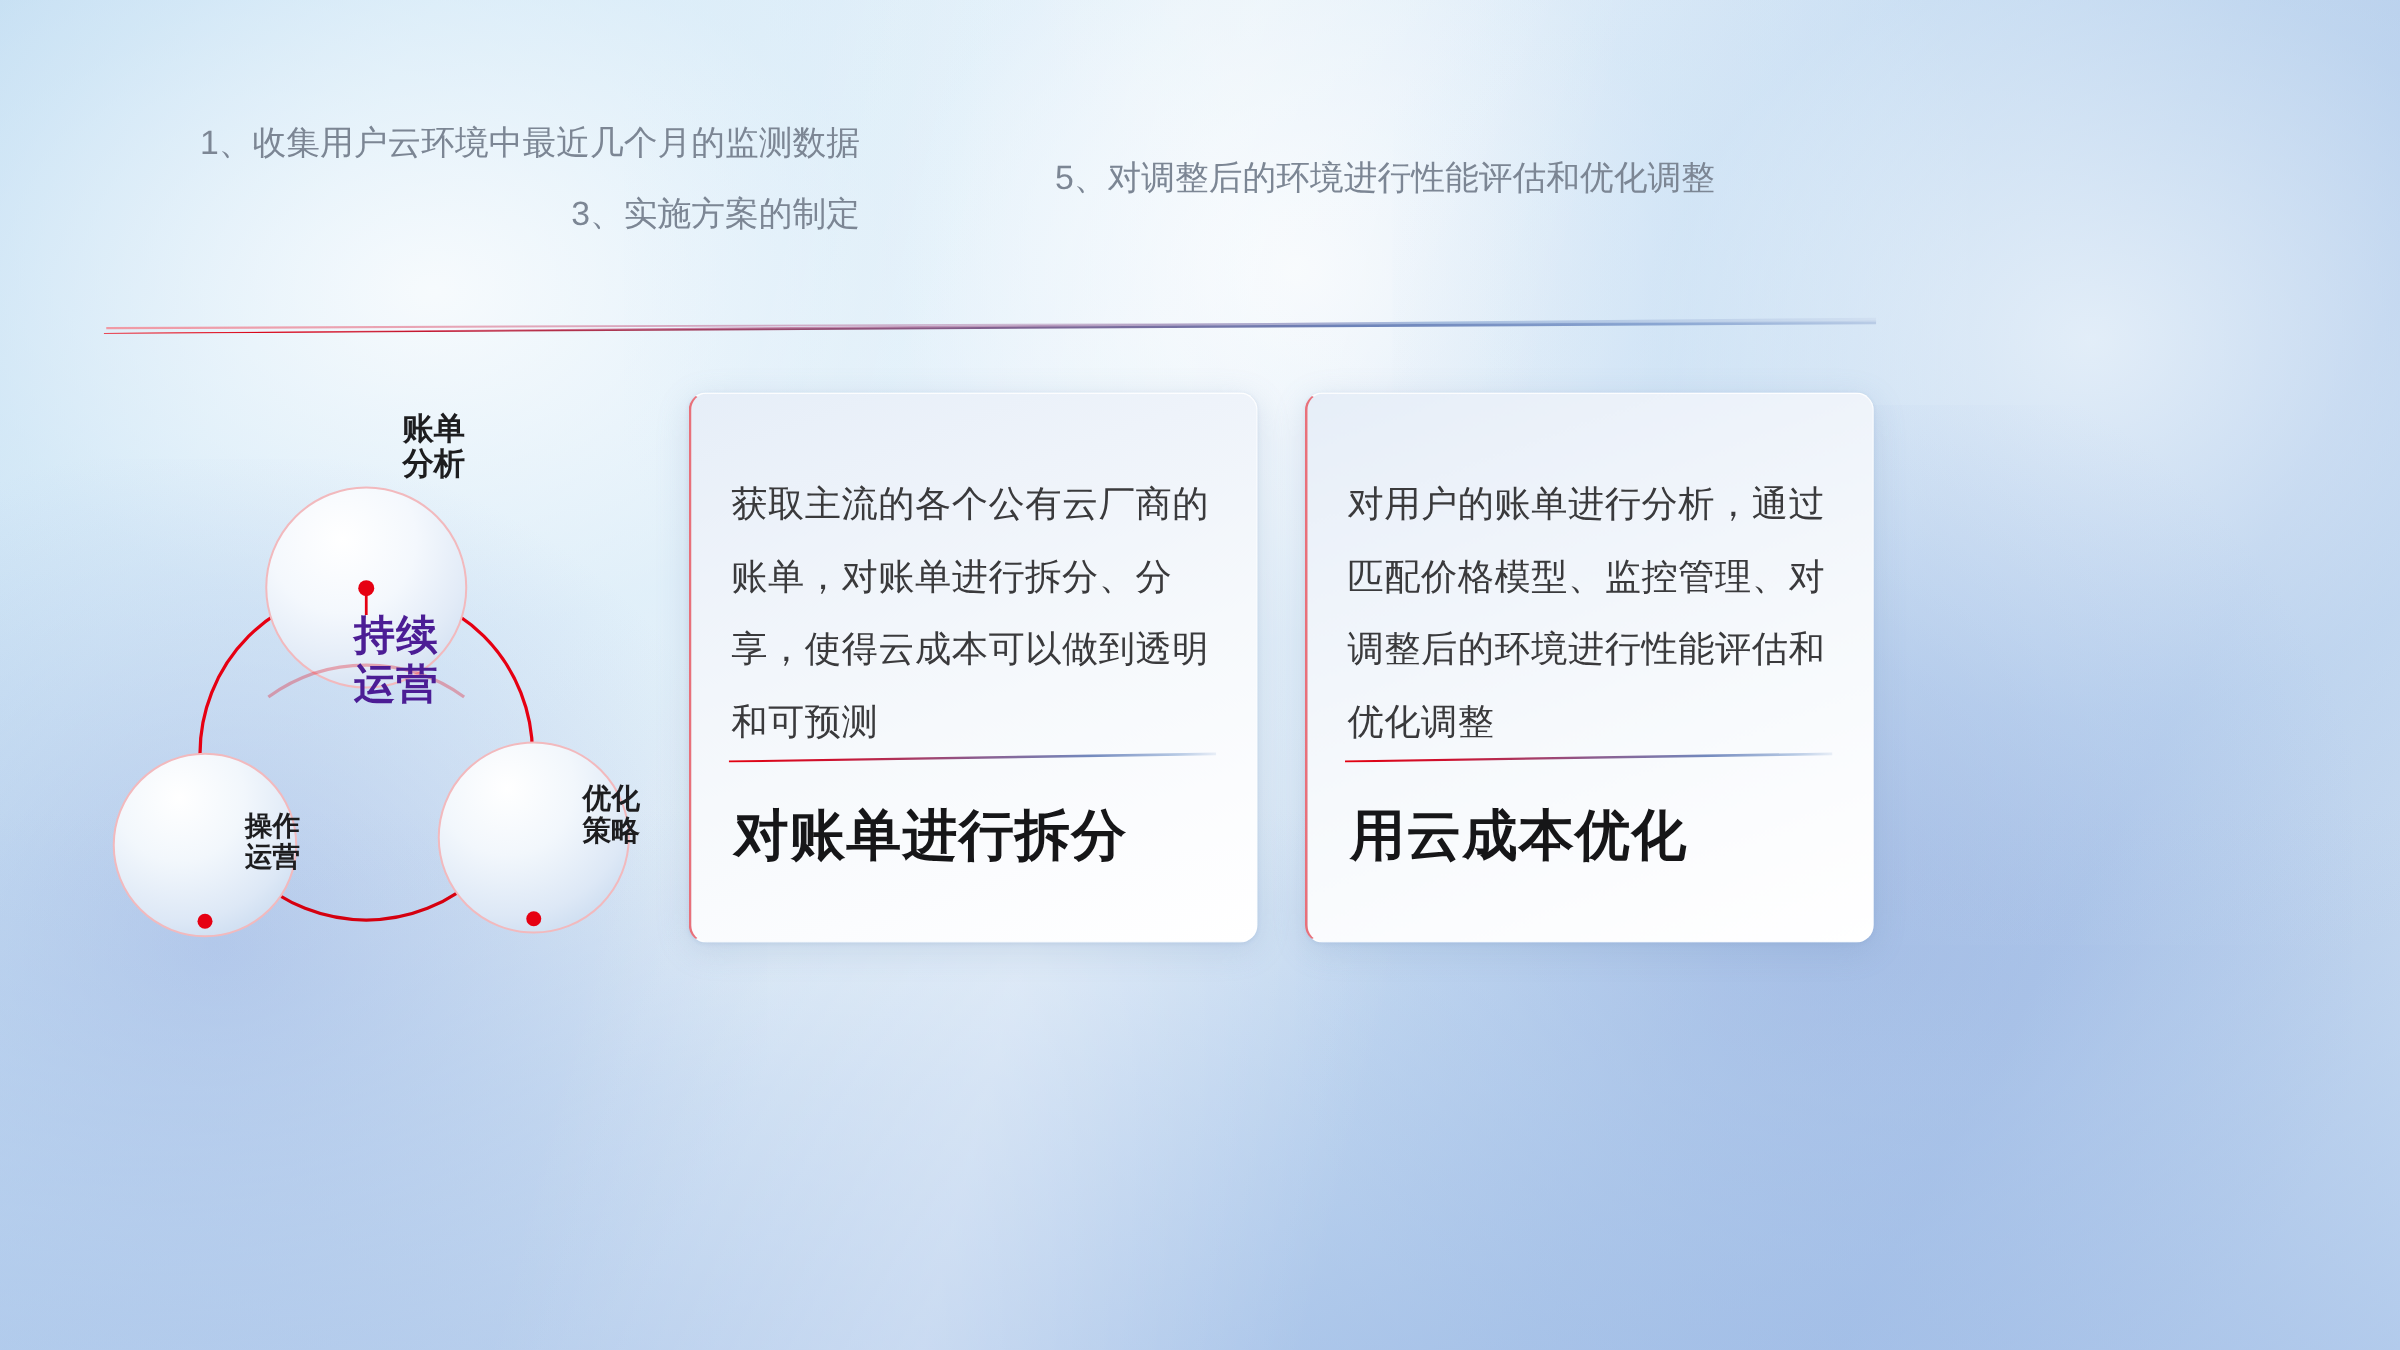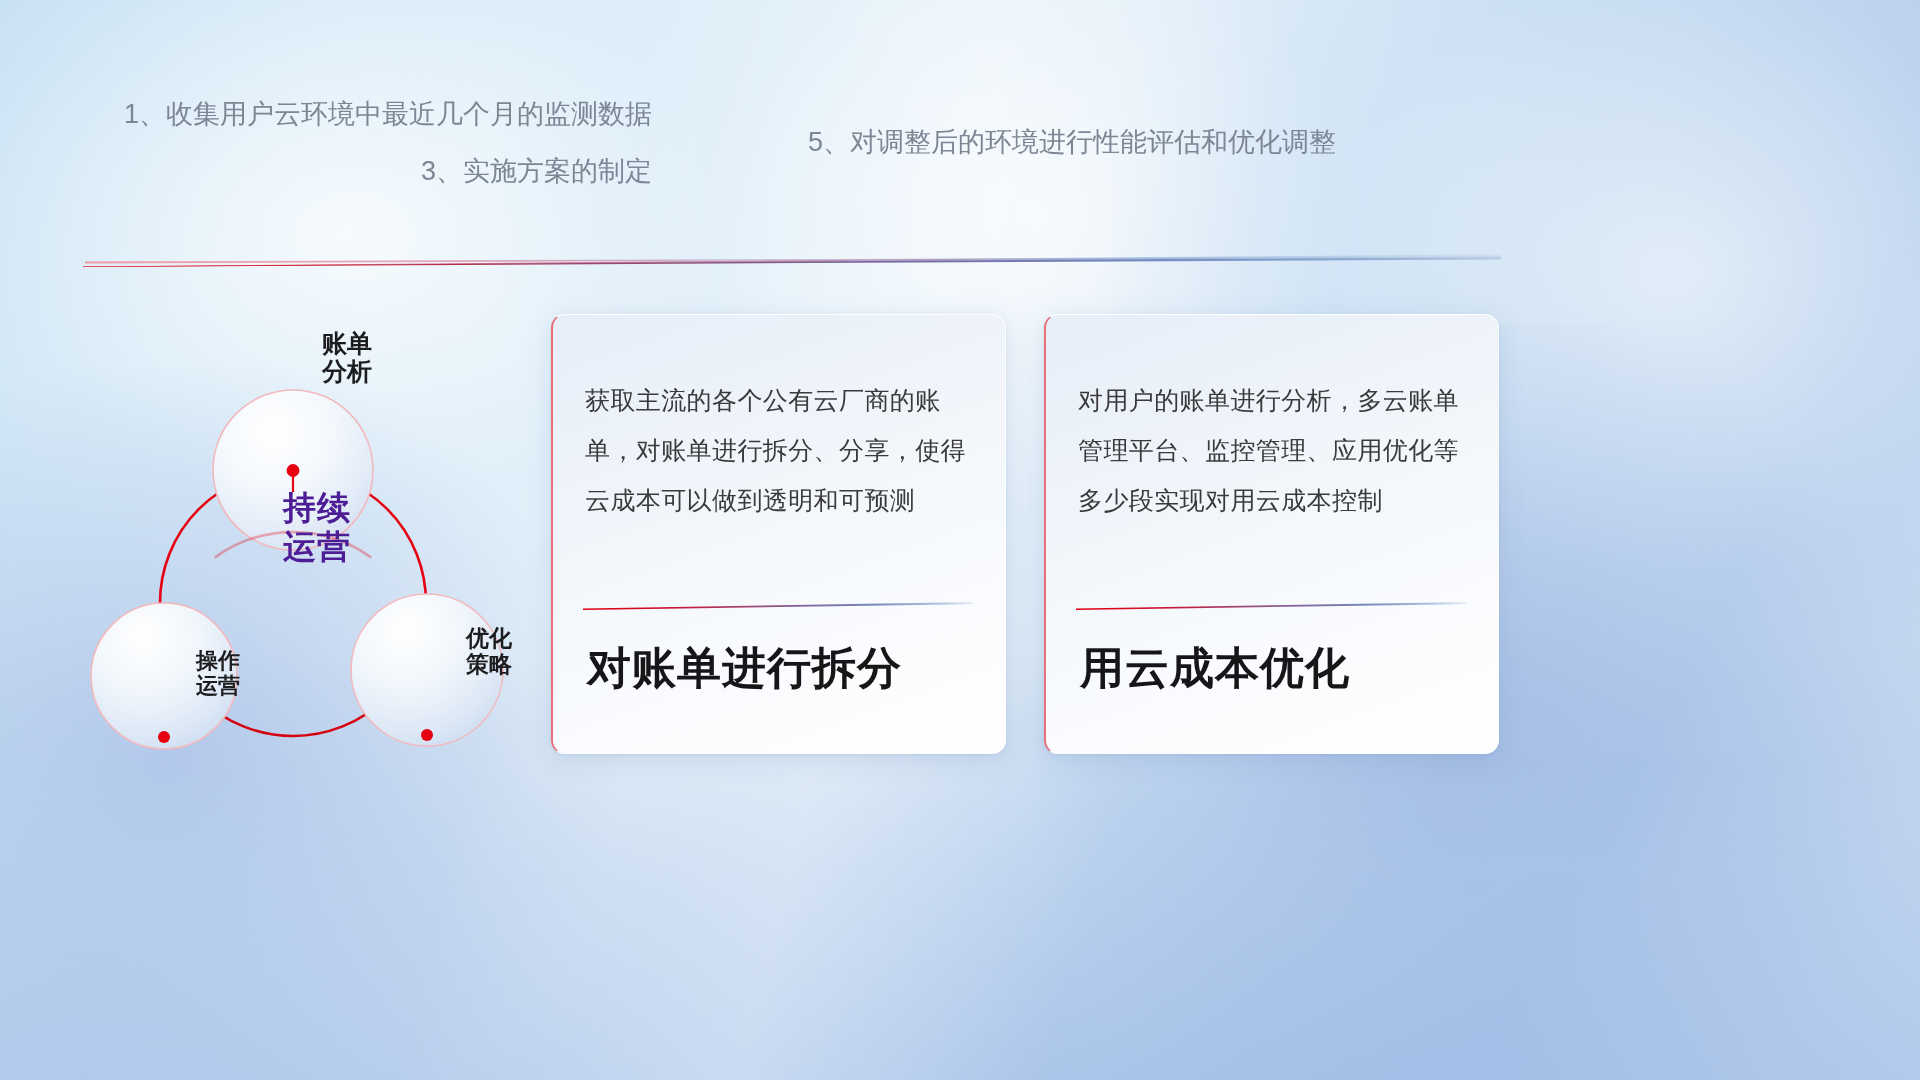--- a/index.html
+++ b/index.html
@@ -54,21 +54,21 @@
   .bg-sheen{
     position:absolute; left:0; top:0; width:100%; height:100%;
     background:linear-gradient(104deg, rgba(255,255,255,0) 30%, rgba(255,255,255,.30) 46%, rgba(255,255,255,0) 60%);
   }
 
   
   .steps{
     position:absolute; color:#7c8694; white-space:nowrap;
     font-size:27px; line-height:1;
   }
-  .steps .row{ margin-bottom:30px; }
+  .steps .row{ margin-bottom:30px;margin-left:36px; }
   .steps .row:last-child{ margin-bottom:0;text-align:right; }
   #steps-left { left:124px; top:101px; }
   #steps-right{ left:808px; top:129px; }
 
   
   #divider{
     position:absolute; left:83px; top:253px; width:1418px; height:14px;
   }
   #divider svg{ display:block; width:100%; height:100%; }
 
@@ -98,21 +98,21 @@
     border:1px solid rgba(255,255,255,.85);
     border-left:2px solid #e8707a;
     box-shadow:0 6px 26px rgba(108,138,180,.20), 0 1px 3px rgba(120,150,190,.16);
     overflow:hidden;
   }
   #card-1{ left:551px; }
   #card-2{ left:1044px; }
 
   .card-body{
     position:absolute; left:32px; right:26px; top:60px;
-    font-size:25px; line-height:2.0; color:#3a3a3c; letter-spacing:.4px;
+    font-size:29px; line-height:2.0; color:#3a3a3c; letter-spacing:.4px;
   }
   .card-rule{
     position:absolute; left:30px; width:390px; height:9px; top:286px;
   }
   .card-rule svg{ display:block; width:100%; height:100%; }
   .card-title{
     position:absolute; left:34px; top:324px;
     font-size:44px; font-weight:bold; color:#161618; letter-spacing:1px;
   }
 </style>
@@ -227,21 +227,21 @@
           <stop offset="1" stop-color="#e8eef7"></stop>
         </linearGradient>
       </defs>
       <path d="M0,7.4 L390,1.0 L390,3.2 L0,9 Z" fill="url(#cardRule1)"></path>
     </svg>
   </div>
   <div class="card-title">对账单进行拆分</div>
 </div>
 
 <div class="card" id="card-2">
-  <div class="card-body">对用户的账单进行分析，多云账单管理平台、监控管理、应用优化等多少段实现对用云成本控制</div>
+  <div class="card-body">对用户的账单进行分析，通过匹配价格模型、监控管理、对调整后的环境进行性能评估和优化调整</div>
   <div class="card-rule">
     <svg viewBox="0 0 390 9" preserveAspectRatio="none" aria-hidden="true">
       <defs>
         <linearGradient id="cardRule2" x1="0" y1="0" x2="1" y2="0">
           <stop offset="0" stop-color="#e3000f"></stop>
           <stop offset="0.22" stop-color="#cc1230"></stop>
           <stop offset="0.50" stop-color="#8d5a8c"></stop>
           <stop offset="0.74" stop-color="#7389bd"></stop>
           <stop offset="0.92" stop-color="#b6c9e4"></stop>
           <stop offset="1" stop-color="#e8eef7"></stop>

